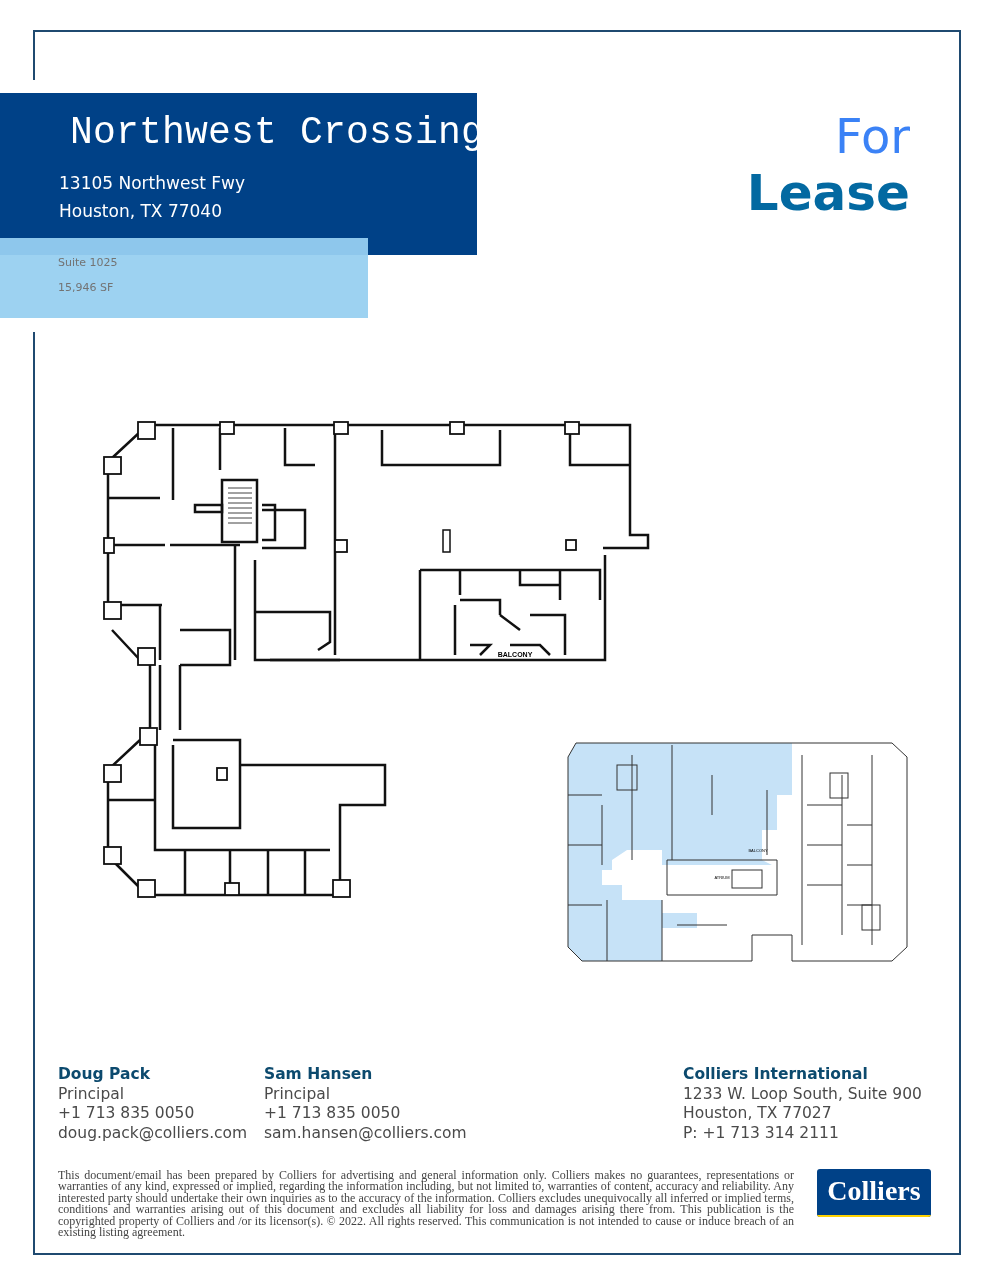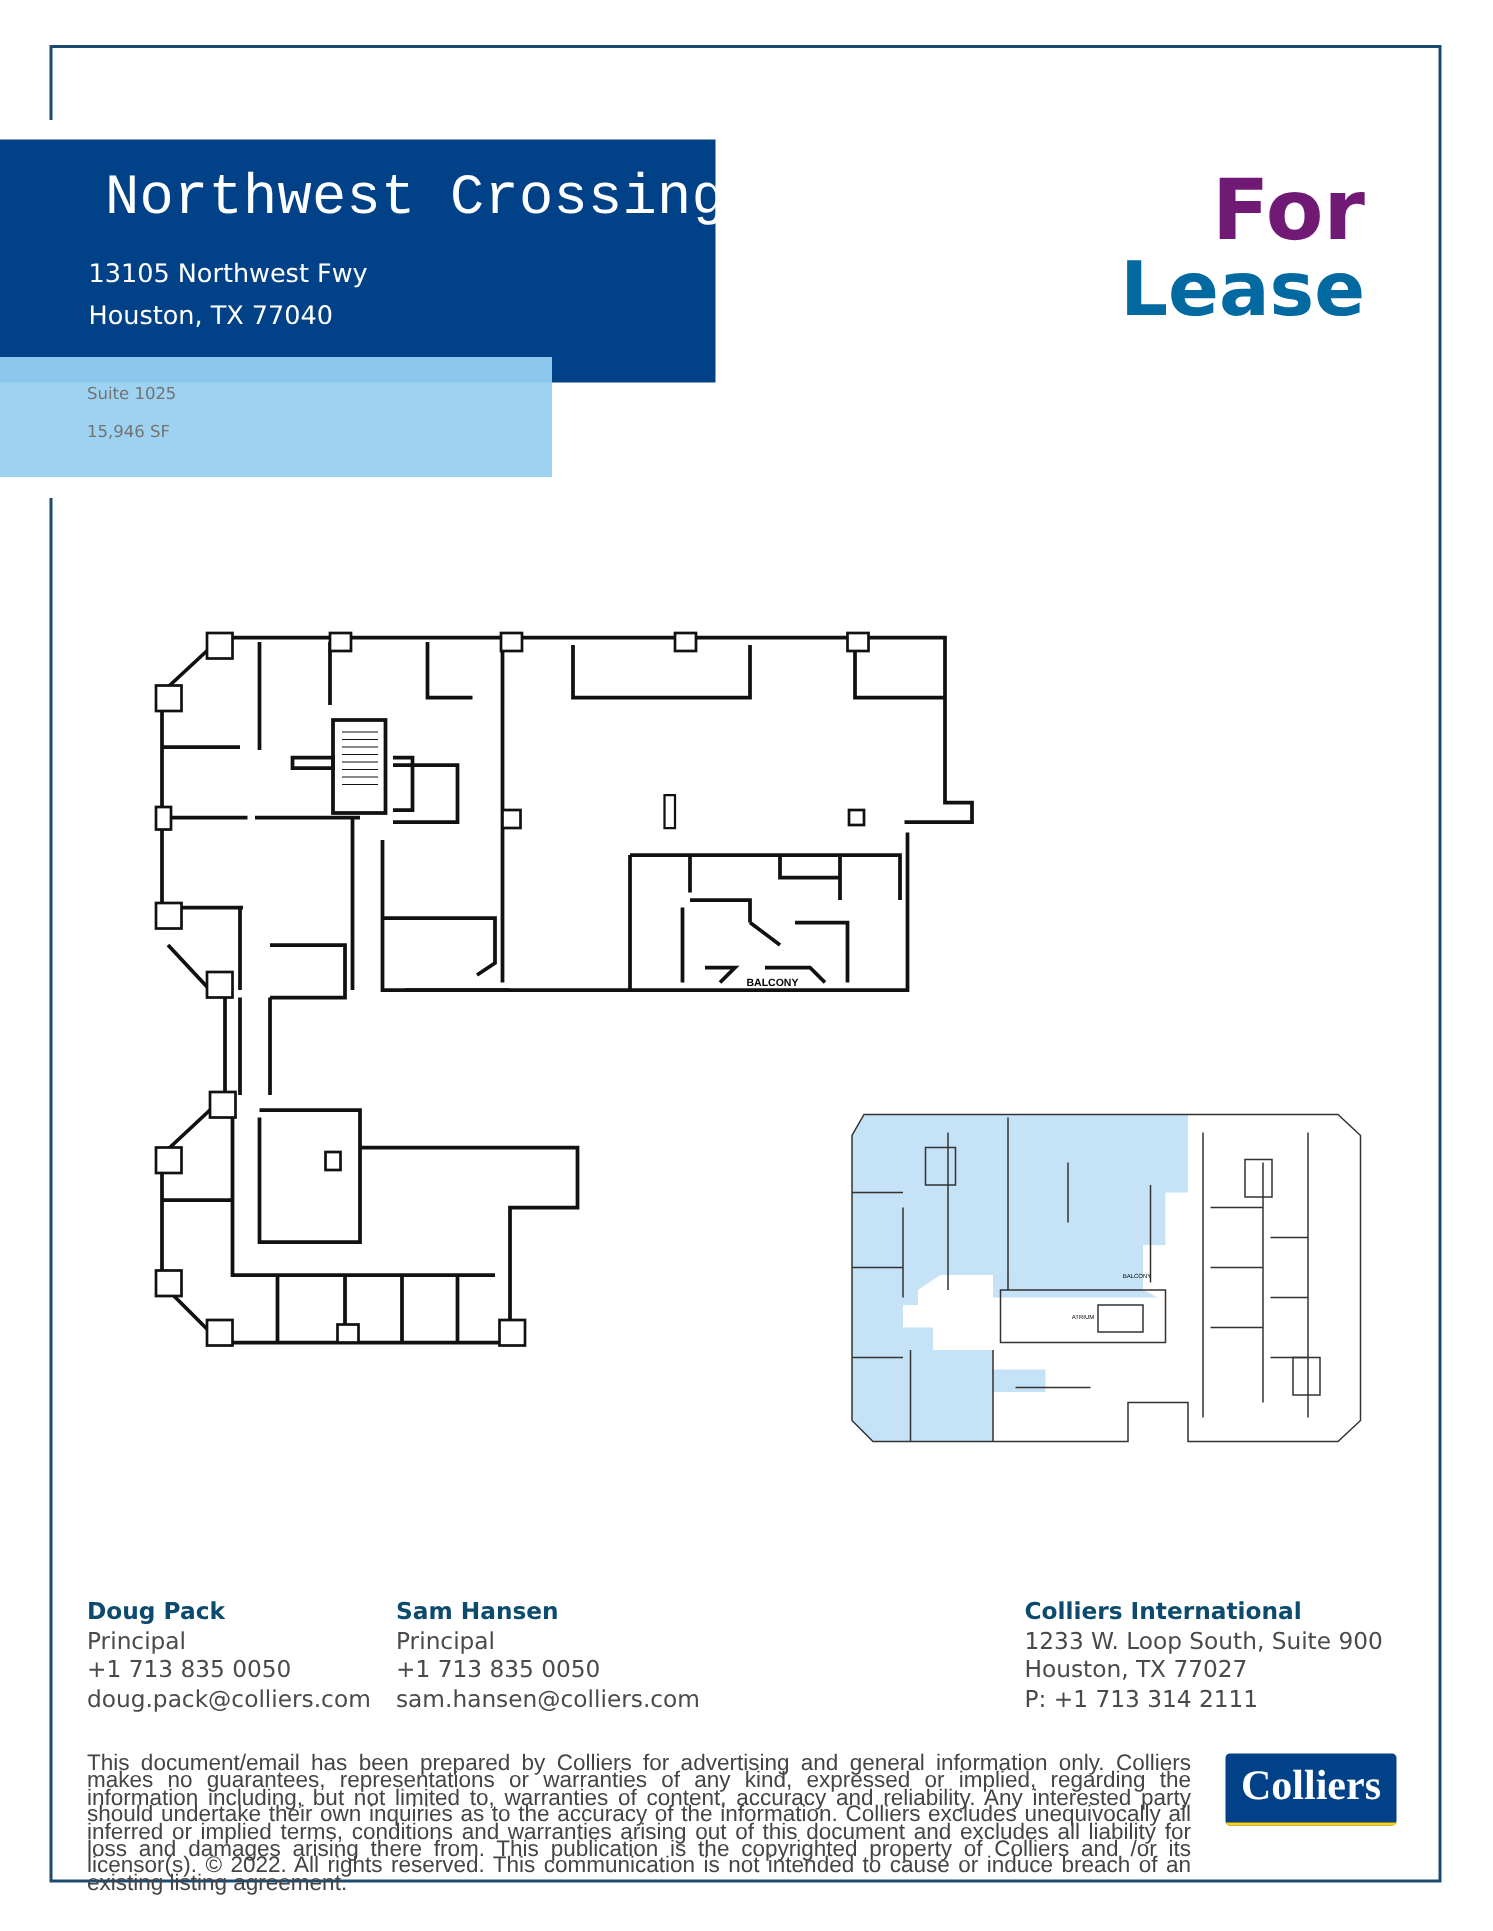--- a/index.html
+++ b/index.html
@@ -5,27 +5,27 @@
   html, body { margin:0; padding:0; background:#ffffff; }
   body { width:995px; height:1287px; position:relative; overflow:hidden; font-family:"DejaVu Sans", sans-serif; }
   .frame { position:absolute; left:33px; top:30px; width:928px; height:1225px; border:2px solid #1f4a70; box-sizing:border-box; }
   .frame-gap { position:absolute; left:30px; top:80px; width:8px; height:252px; background:#fff; }
   .title-block { position:absolute; left:0; top:93px; width:477px; height:162px; background:#004187; }
   .title { position:absolute; left:59px; top:111px; color:#fff; font-size:38px; font-weight:300; letter-spacing:0.2px; white-space:nowrap; font-family:Liberation Mono, monospace;margin-left:11px; }
   .addr { position:absolute; left:59px; color:#fff; font-size:17px; white-space:nowrap; }
   .suite-block { position:absolute; left:0; top:238px; width:368px; height:80px; background:#9dd2f1; }
   .suite-block::before { content:""; position:absolute; left:0; top:0; width:368px; height:17px; background:#8ec7ec; }
   .suite { position:absolute; left:58px; color:#737373; font-size:11px; white-space:nowrap; }
-  .for { position:absolute; right:85px; top:108px; color:#701a75; font-size:56px; font-weight:700; }
+  .for { position:absolute; right:85px; top:108px; color:#3b82f6; font-size:48px; font-weight:400; }
   .lease { position:absolute; right:85px; top:164px; color:#0369a1; font-size:50px; font-weight:bold; }
   .plan-main { position:absolute; left:95px; top:410px; width:560px; height:500px; }
   .plan-mini { position:absolute; left:562px; top:735px; width:355px; height:235px; }
   .contact { position:absolute; top:1065px; font-size:15.5px; line-height:19.5px; color:#4a4a4a; }
   .contact .name { color:#0c4a6e; font-weight:bold; }
-  .disclaimer { position:absolute; left:58px; top:1170px; width:736px; font-size:15px; line-height:11.4px; color:#444; text-align:justify; font-family:Liberation Sans, sans-serif; }
+  .disclaimer { position:absolute; left:58px; top:1170px; width:736px; font-size:12px; line-height:11.4px; color:#444; text-align:justify; font-family:Liberation Serif, serif; }
   .logo { position:absolute; left:817px; top:1169px; width:114px; height:48px; background:#004187; border-radius:3px; overflow:hidden; }
   .logo-text { position:absolute; left:0; top:6px; width:114px; text-align:center; color:#fff; font-family:"Liberation Serif", serif; font-weight:bold; font-size:28px; }
   .stripe { position:absolute; left:0; width:114px; }
 </style>
 </head>
 <body>
 
 <div class="frame"></div>
 <div class="frame-gap"></div>
 

